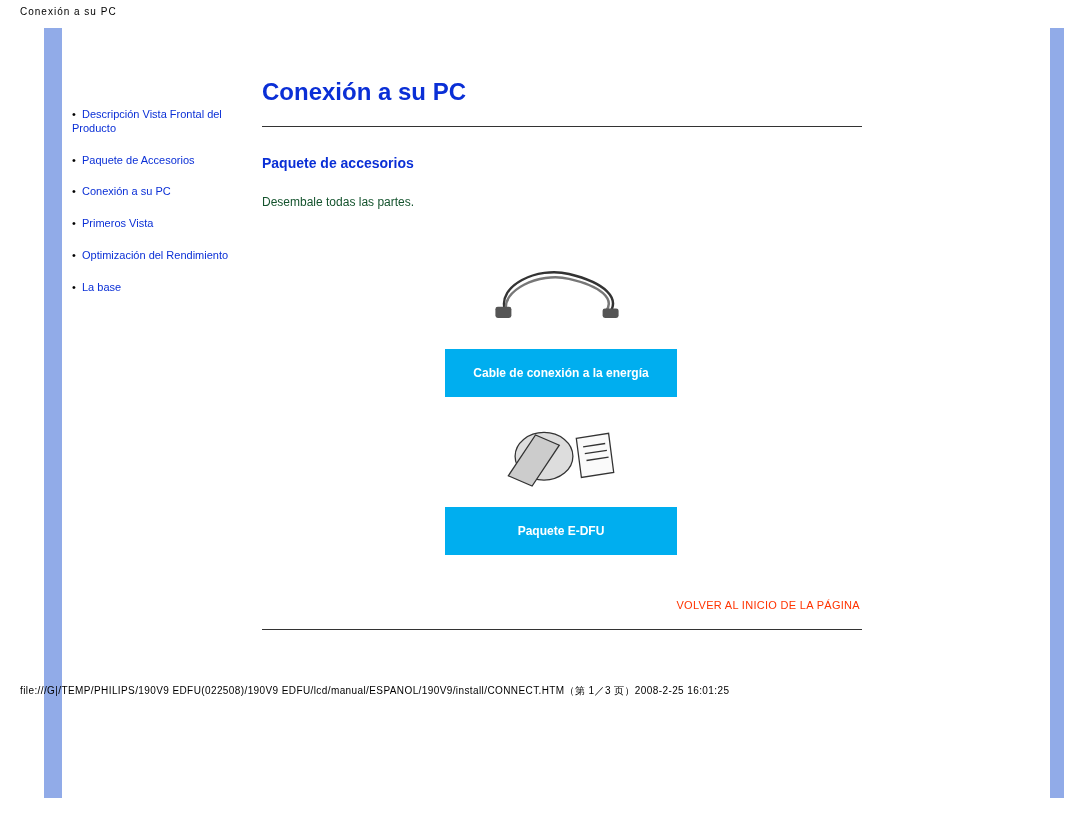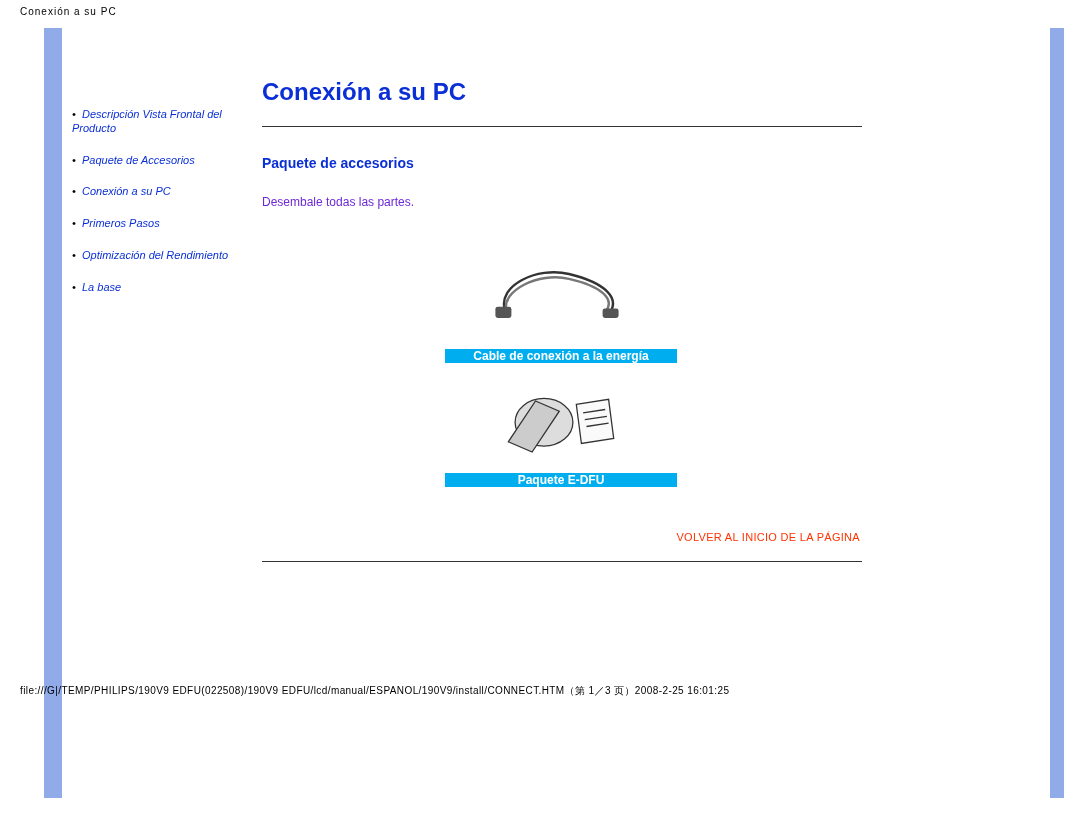--- a/index.html
+++ b/index.html
@@ -30,21 +30,20 @@
     line-height: 1.25;
   }
   .sidebar .bullet {
     color: #000;
     display: inline-block;
     width: 10px;
   }
   .sidebar .nav-item {
     margin-bottom: 18px;
     color: #0a2fd6;
-    font-style: italic;
   }
   .sidebar .nav-item a { color: #0a2fd6; text-decoration: none; cursor: pointer; }
   .main {
     width: 622px;
     padding: 50px 16px 0 8px;
     position: relative;
   }
   .main h1 {
     color: #0a2fd6;
     font-size: 24px;
@@ -58,41 +57,41 @@
     width: 600px;
   }
   .section-head {
     color: #0a2fd6;
     font-size: 14px;
     font-weight: bold;
     margin-bottom: 24px;
   }
   .body-text {
     font-size: 12px;
-    color: #6d28d9;
+    color: #14532d;
     margin-bottom: 30px;
   }
   .accessory {
     width: 232px;
     margin: 0 auto 0 auto;
     text-align: center;
   }
   .accessory .img-slot {
     width: 232px;
     height: 110px;
     display: flex;
     align-items: center;
     justify-content: center;
   }
   .accessory .caption {
     background: #00aeef;
     color: #fff;
     font-size: 12px;
     font-weight: bold;
-    padding: 0 4px;
+    padding: 17px 4px;
   }
   .accessory.last .caption { margin-bottom: 0; }
   .back-top {
     text-align: right;
     margin-top: 44px;
     font-size: 11px;
     letter-spacing: 0.3px;
   }
   .back-top a { color: #ff3300; text-decoration: none; cursor: pointer; font-weight: 500; }
   .hr-line.bottom { margin-top: 18px; margin-bottom: 0; }
@@ -132,21 +131,21 @@
       <div class="nav-item">
         <span class="bullet">•</span><a>Descripción Vista Frontal del Producto</a>
       </div>
       <div class="nav-item">
         <span class="bullet">•</span><a>Paquete de Accesorios</a>
       </div>
       <div class="nav-item">
         <span class="bullet">•</span><a>Conexión a su PC</a>
       </div>
       <div class="nav-item">
-        <span class="bullet">•</span><a>Primeros Pasos</a>
+        <span class="bullet">•</span><a>Primeros Vista</a>
       </div>
       <div class="nav-item">
         <span class="bullet">•</span><a>Optimización del Rendimiento</a>
       </div>
       <div class="nav-item">
         <span class="bullet">•</span><a>La base</a>
       </div>
     </nav>
 
     <main class="main">

